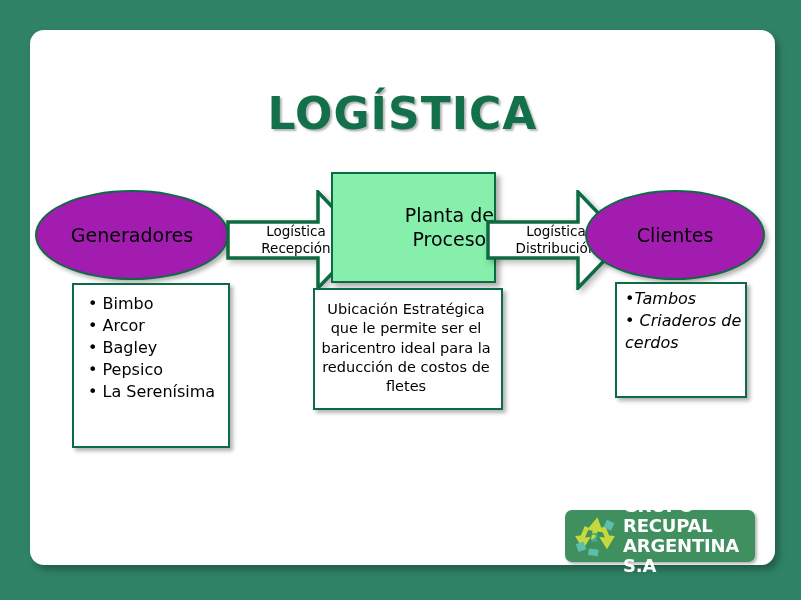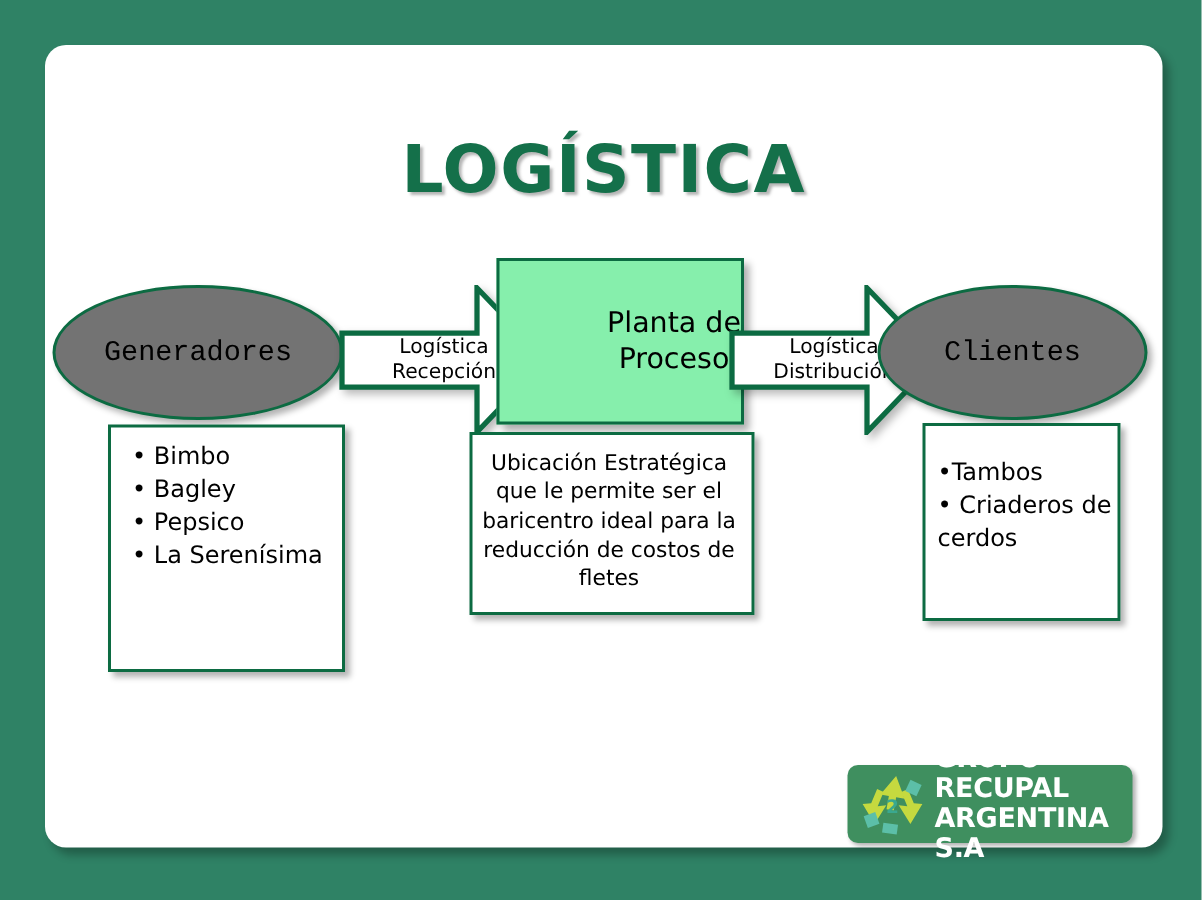--- a/index.html
+++ b/index.html
@@ -23,28 +23,27 @@
     text-align:center;
     font-size:44px;
     font-weight:bold;
     color:#14704a;
     letter-spacing:1px;
     text-shadow:2px 2px 2px rgba(120,120,120,0.55);
   }
   
   .ellipse{
     position:absolute;
-    background:#737373;
+    background:#a21caf;
     border:2px solid #0c6b42;
     border-radius:50%;
     display:flex;align-items:center;justify-content:center;
     box-shadow:3px 3px 4px rgba(0,0,0,0.30);
     color:#000;
     font-size:19px;
-    font-family:Liberation Mono, monospace;
   }
   #ellipse-generadores{ left:5px;  top:160px; width:190px; height:86px; }
   #ellipse-clientes   { left:555px;top:160px; width:176px; height:86px; }
 
   
   .proc-box{
     position:absolute;
     left:301px;top:142px;width:161px;height:107px;
     background:#86efac;
     border:2px solid #0c6b42;
@@ -83,22 +82,22 @@
   }
   #box-planta{
     left:283px;top:258px;width:190px;height:122px;
     padding:10px 8px 0 4px;
     text-align:center;
     font-size:14.5px;line-height:1.33;
     box-sizing:border-box;
   }
   #box-clientes{
     left:585px;top:252px;width:120px;height:108px;
-    padding:20px 0 0 8px;
-    font-size:16px;line-height:1.38;
+    padding:4px 0 0 8px;
+    font-size:16px;line-height:1.38;font-style:italic;
   }
   .bullet-line{white-space:nowrap;}
   #box-clientes .bullet-line{white-space:normal;}
 
   
   .logo{
     position:absolute;
     left:535px;top:480px;
     width:190px;height:52px;
     background:#3f8f5f;
@@ -157,20 +156,21 @@
       </span>
     </div>
   </div>
 
   <div class="ellipse" id="ellipse-clientes">
     <span>Clientes</span>
   </div>
 
   <div class="info-box" id="box-generadores">
     <div class="bullet-line">• Bimbo</div>
+    <div class="bullet-line">• Arcor</div>
     <div class="bullet-line">• Bagley</div>
     <div class="bullet-line">• Pepsico</div>
     <div class="bullet-line">• La Serenísima</div>
   </div>
 
   <div class="info-box" id="box-planta">
     <span>Ubicación Estratégica que le permite ser el baricentro ideal para la reducción de costos de fletes</span>
   </div>
 
   <div class="info-box" id="box-clientes">

